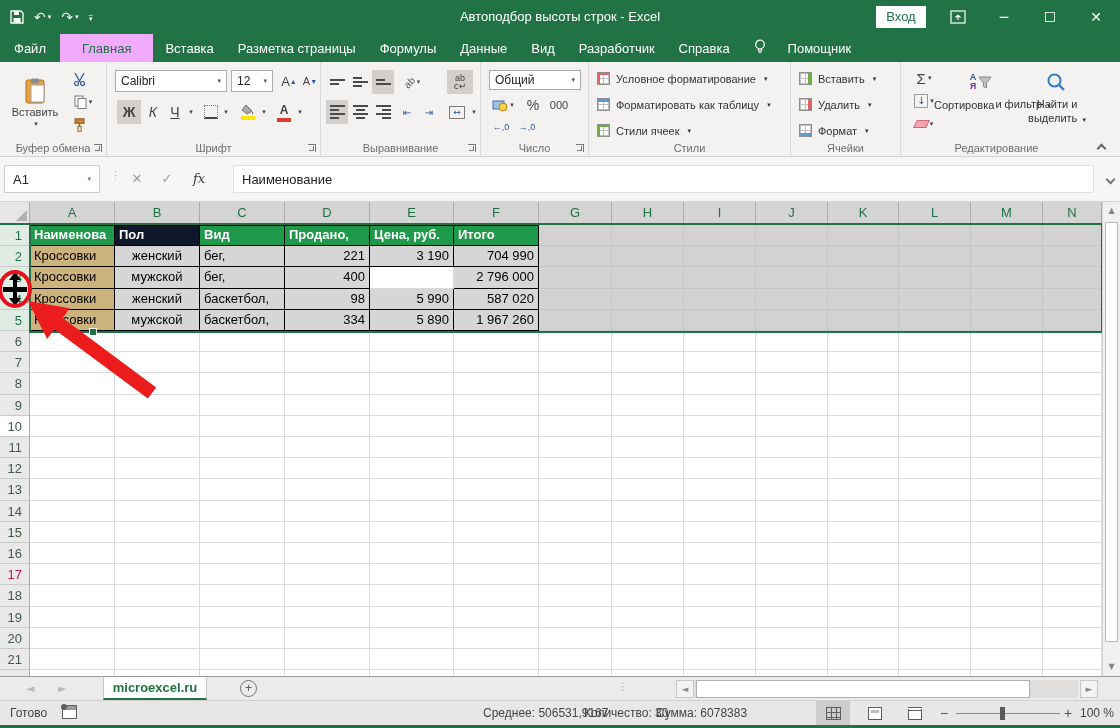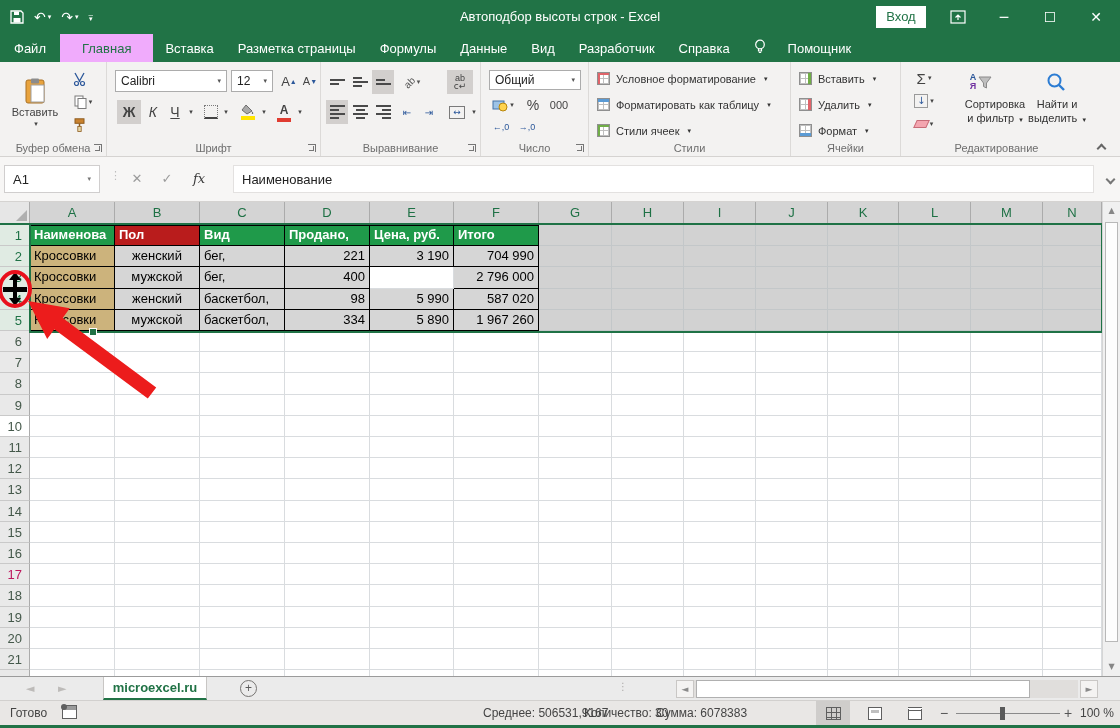--- a/index.html
+++ b/index.html
@@ -344,21 +344,21 @@
         </div>
       <div class="rbtn" style="left:58px;top:6px;width:44px;height:28px;gap:2px;">
         <span style="display:flex;flex-direction:column;font-size:9px;line-height:9px;font-weight:bold;">
             <span style="color:#2B579A;">А</span>
             <span style="color:#7030A0;">Я</span>
           </span>
         <svg width="14" height="13" viewBox="0 0 14 13">
             <path d="M1 1h12L8.5 7v5l-3-1.5V7z" fill="#BFBFBF" stroke="#8A8A8A"></path>
           </svg>
       </div>
-      <div class="menurow" style="left:56px;top:36px;width:76px;flex-direction:column;gap:1px;line-height:13px;">
+      <div class="menurow" style="left:33px;top:36px;width:76px;flex-direction:row;gap:1px;line-height:13px;">
           <span>Сортировка</span>
           <span><span>и фильтр</span> <span class="dd">▾</span></span>
         </div>
       <div class="rbtn" style="left:138px;top:6px;width:34px;height:28px;">
         <svg width="20" height="20" viewBox="0 0 20 20">
             <circle cx="8.5" cy="8.5" r="6" fill="none" stroke="#2B7CD3" stroke-width="2"></circle>
             <path d="M13 13l5 5" stroke="#2B7CD3" stroke-width="2.4"></path>
           </svg>
       </div>
       <div class="menurow" style="left:126px;top:36px;width:60px;flex-direction:column;gap:1px;line-height:13px;">
@@ -497,21 +497,21 @@
         <div style="position: absolute; left: 941px; top: 21.2px; width: 72px; height: 21.2px; background: rgb(210, 210, 210); border-right: 1px solid rgb(195, 199, 201); border-bottom: 1px solid rgb(195, 199, 201);"></div>
         <div style="position: absolute; left: 941px; top: 42.4px; width: 72px; height: 21.2px; background: rgb(210, 210, 210); border-right: 1px solid rgb(195, 199, 201); border-bottom: 1px solid rgb(195, 199, 201);"></div>
         <div style="position: absolute; left: 941px; top: 63.6px; width: 72px; height: 21.2px; background: rgb(210, 210, 210); border-right: 1px solid rgb(195, 199, 201); border-bottom: 1px solid rgb(195, 199, 201);"></div>
         <div style="position: absolute; left: 941px; top: 84.8px; width: 72px; height: 21.2px; background: rgb(210, 210, 210); border-right: 1px solid rgb(195, 199, 201); border-bottom: 1px solid rgb(195, 199, 201);"></div>
         <div style="position: absolute; left: 1013px; top: 0px; width: 59px; height: 21.2px; background: rgb(210, 210, 210); border-right: 1px solid rgb(195, 199, 201); border-bottom: 1px solid rgb(195, 199, 201);"></div>
         <div style="position: absolute; left: 1013px; top: 21.2px; width: 59px; height: 21.2px; background: rgb(210, 210, 210); border-right: 1px solid rgb(195, 199, 201); border-bottom: 1px solid rgb(195, 199, 201);"></div>
         <div style="position: absolute; left: 1013px; top: 42.4px; width: 59px; height: 21.2px; background: rgb(210, 210, 210); border-right: 1px solid rgb(195, 199, 201); border-bottom: 1px solid rgb(195, 199, 201);"></div>
         <div style="position: absolute; left: 1013px; top: 63.6px; width: 59px; height: 21.2px; background: rgb(210, 210, 210); border-right: 1px solid rgb(195, 199, 201); border-bottom: 1px solid rgb(195, 199, 201);"></div>
         <div style="position: absolute; left: 1013px; top: 84.8px; width: 59px; height: 21.2px; background: rgb(210, 210, 210); border-right: 1px solid rgb(195, 199, 201); border-bottom: 1px solid rgb(195, 199, 201);"></div>
         <div style="position: absolute; left: 0px; top: 0px; width: 85px; height: 21.2px; line-height: 20.2px; font-size: 13px; white-space: nowrap; overflow: hidden; border-right: 1px solid rgb(0, 0, 0); border-bottom: 1px solid rgb(0, 0, 0); text-align: left; padding: 0px 4px; background: rgb(31, 154, 74); color: rgb(255, 255, 255); font-weight: bold;">Наименова</div>
-        <div style="position: absolute; left: 85px; top: 0px; width: 85px; height: 21.2px; line-height: 20.2px; font-size: 13px; white-space: nowrap; overflow: hidden; border-right: 1px solid rgb(0, 0, 0); border-bottom: 1px solid rgb(0, 0, 0); text-align: left; padding: 0px 4px; background: #b91c1c; color: rgb(255, 255, 255); font-weight: bold;">Пол</div>
+        <div style="position: absolute; left: 85px; top: 0px; width: 85px; height: 21.2px; line-height: 20.2px; font-size: 13px; white-space: nowrap; overflow: hidden; border-right: 1px solid rgb(0, 0, 0); border-bottom: 1px solid rgb(0, 0, 0); text-align: left; padding: 0px 4px; background: #0f172a; color: rgb(255, 255, 255); font-weight: bold;">Пол</div>
         <div style="position: absolute; left: 170px; top: 0px; width: 85px; height: 21.2px; line-height: 20.2px; font-size: 13px; white-space: nowrap; overflow: hidden; border-right: 1px solid rgb(0, 0, 0); border-bottom: 1px solid rgb(0, 0, 0); text-align: left; padding: 0px 4px; background: rgb(31, 154, 74); color: rgb(255, 255, 255); font-weight: bold;">Вид</div>
         <div style="position: absolute; left: 255px; top: 0px; width: 85px; height: 21.2px; line-height: 20.2px; font-size: 13px; white-space: nowrap; overflow: hidden; border-right: 1px solid rgb(0, 0, 0); border-bottom: 1px solid rgb(0, 0, 0); text-align: left; padding: 0px 4px; background: rgb(31, 154, 74); color: rgb(255, 255, 255); font-weight: bold;">Продано,</div>
         <div style="position: absolute; left: 340px; top: 0px; width: 84px; height: 21.2px; line-height: 20.2px; font-size: 13px; white-space: nowrap; overflow: hidden; border-right: 1px solid rgb(0, 0, 0); border-bottom: 1px solid rgb(0, 0, 0); text-align: left; padding: 0px 4px; background: rgb(31, 154, 74); color: rgb(255, 255, 255); font-weight: bold;">Цена, руб.</div>
         <div style="position: absolute; left: 424px; top: 0px; width: 85px; height: 21.2px; line-height: 20.2px; font-size: 13px; white-space: nowrap; overflow: hidden; border-right: 1px solid rgb(0, 0, 0); border-bottom: 1px solid rgb(0, 0, 0); text-align: left; padding: 0px 4px; background: rgb(31, 154, 74); color: rgb(255, 255, 255); font-weight: bold;">Итого</div>
         <div style="position: absolute; left: 0px; top: 21.2px; width: 85px; height: 21.2px; line-height: 20.2px; font-size: 13px; white-space: nowrap; overflow: hidden; border-right: 1px solid rgb(0, 0, 0); border-bottom: 1px solid rgb(0, 0, 0); text-align: left; padding: 0px 4px; background: rgb(204, 179, 124); color: rgb(0, 0, 0);">Кроссовки</div>
         <div style="position: absolute; left: 85px; top: 21.2px; width: 85px; height: 21.2px; line-height: 20.2px; font-size: 13px; white-space: nowrap; overflow: hidden; border-right: 1px solid rgb(0, 0, 0); border-bottom: 1px solid rgb(0, 0, 0); text-align: center; padding: 0px 4px; background: rgb(214, 214, 214); color: rgb(0, 0, 0);">женский</div>
         <div style="position: absolute; left: 170px; top: 21.2px; width: 85px; height: 21.2px; line-height: 20.2px; font-size: 13px; white-space: nowrap; overflow: hidden; border-right: 1px solid rgb(0, 0, 0); border-bottom: 1px solid rgb(0, 0, 0); text-align: left; padding: 0px 4px; background: rgb(214, 214, 214); color: rgb(0, 0, 0);">бег,</div>
         <div style="position: absolute; left: 255px; top: 21.2px; width: 85px; height: 21.2px; line-height: 20.2px; font-size: 13px; white-space: nowrap; overflow: hidden; border-right: 1px solid rgb(0, 0, 0); border-bottom: 1px solid rgb(0, 0, 0); text-align: right; padding: 0px 4px; background: rgb(214, 214, 214); color: rgb(0, 0, 0);">221</div>
         <div style="position: absolute; left: 340px; top: 21.2px; width: 84px; height: 21.2px; line-height: 20.2px; font-size: 13px; white-space: nowrap; overflow: hidden; border-right: 1px solid rgb(0, 0, 0); border-bottom: 1px solid rgb(0, 0, 0); text-align: right; padding: 0px 4px; background: rgb(214, 214, 214); color: rgb(0, 0, 0);">3 190</div>
         <div style="position: absolute; left: 424px; top: 21.2px; width: 85px; height: 21.2px; line-height: 20.2px; font-size: 13px; white-space: nowrap; overflow: hidden; border-right: 1px solid rgb(0, 0, 0); border-bottom: 1px solid rgb(0, 0, 0); text-align: right; padding: 0px 4px; background: rgb(214, 214, 214); color: rgb(0, 0, 0);">704 990</div>

